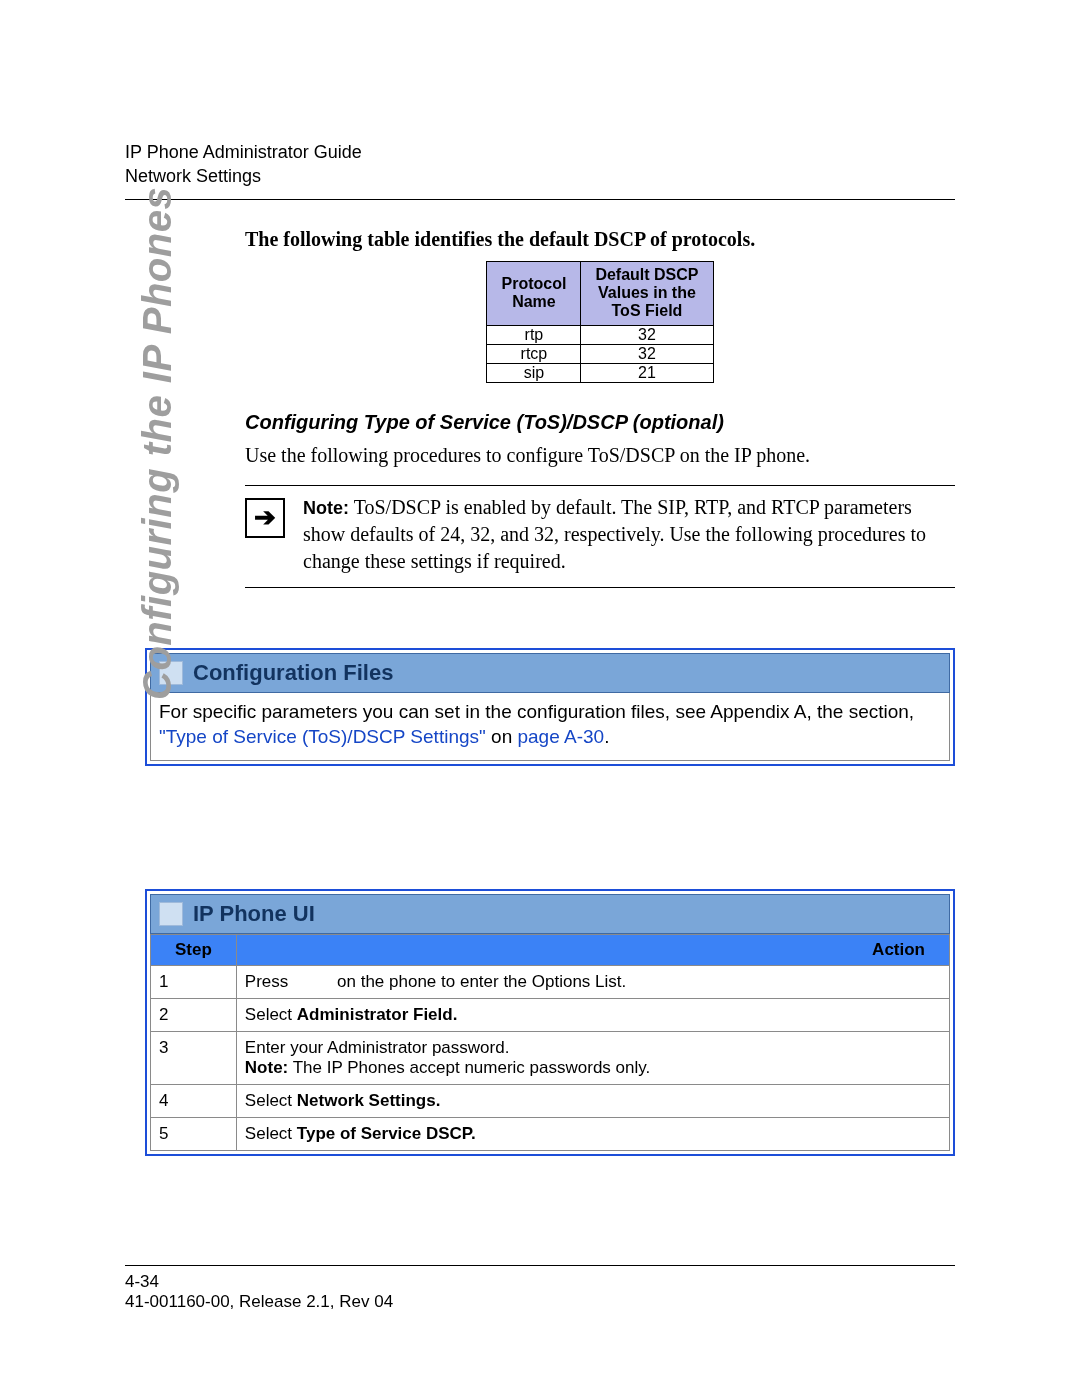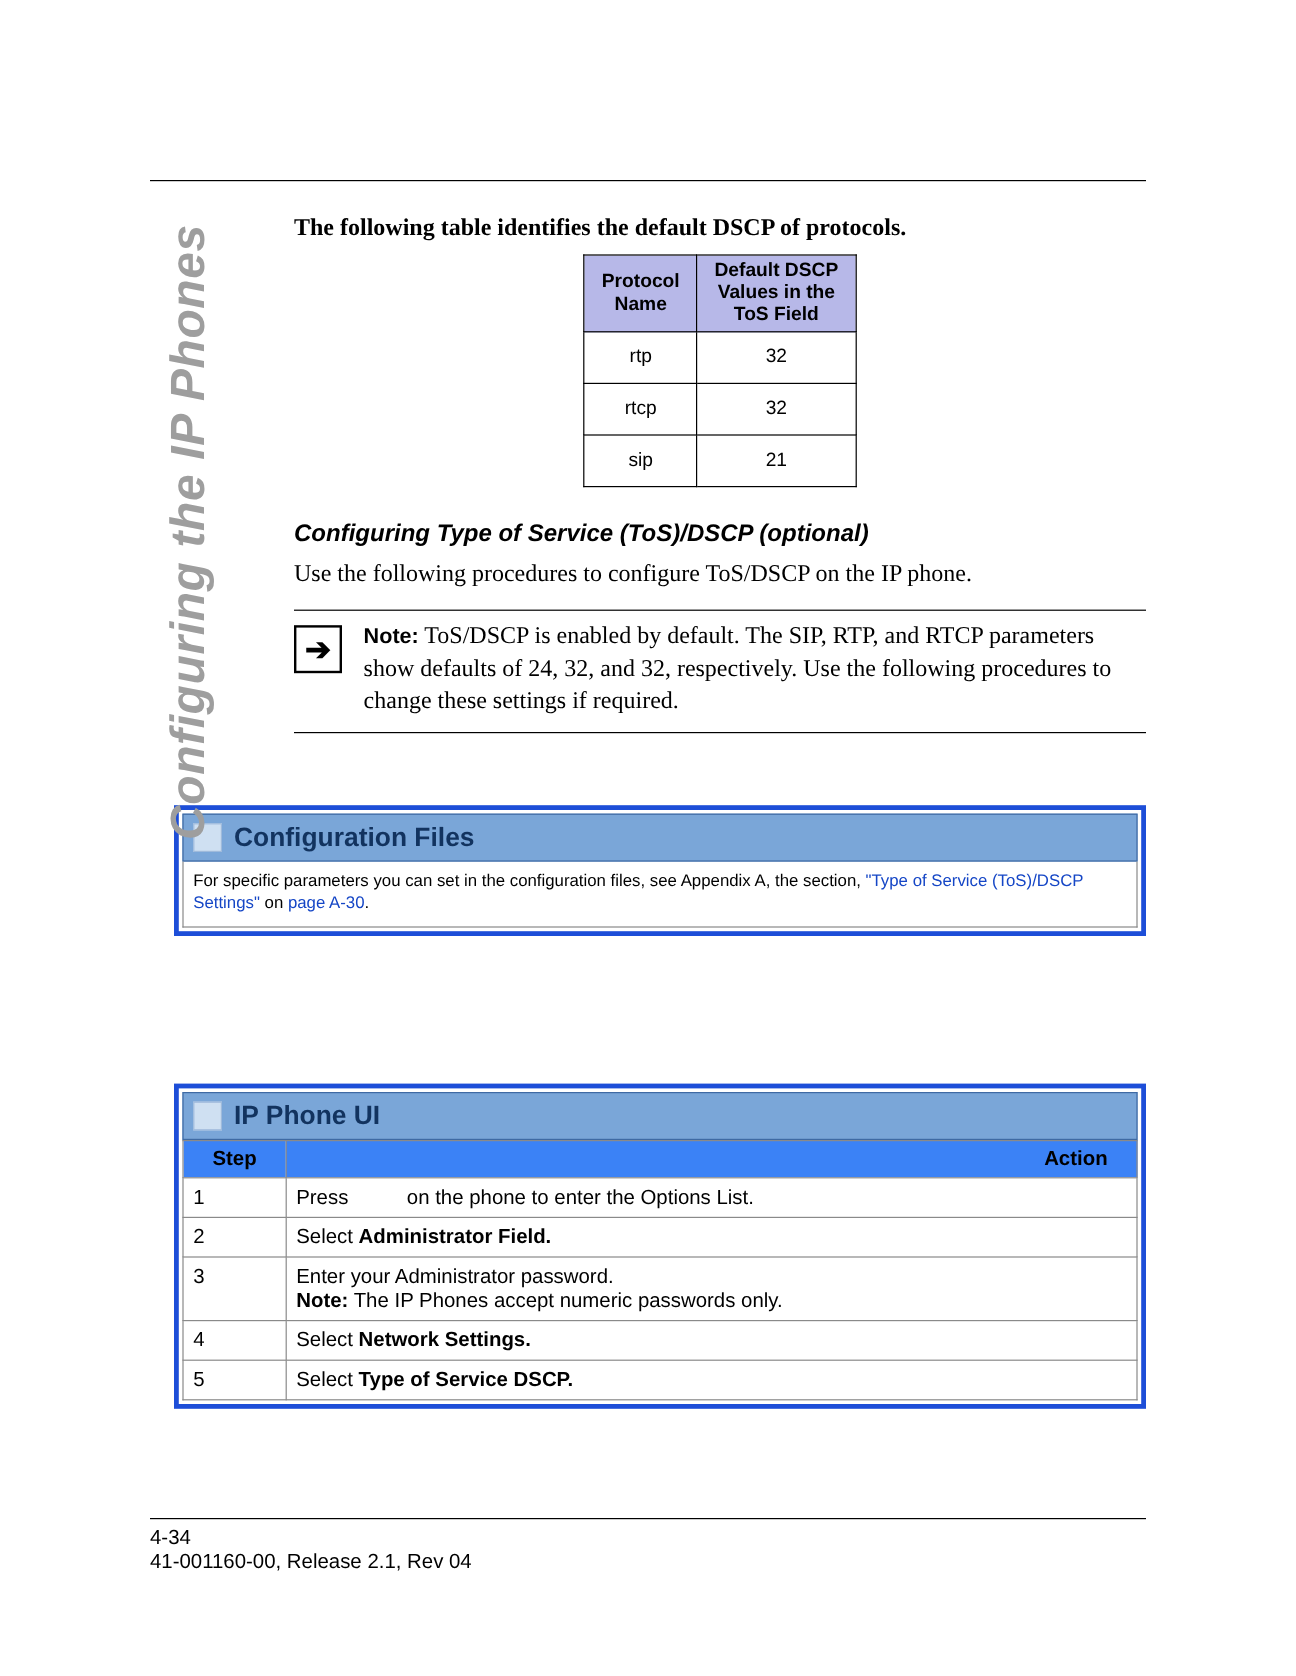--- a/index.html
+++ b/index.html
@@ -56,21 +56,21 @@
   .dscp-table th {
     background: #b7b8e8;
     border: 1px solid #000;
     padding: 4px 14px;
     font-weight: 700;
     line-height: 1.15;
     text-align: center;
   }
   .dscp-table td {
     border: 1px solid #000;
-    padding: 12px 18px;
+    padding: 0 18px;
     text-align: center;
   }
   .subheading {
     font-family: Arial, Helvetica, sans-serif;
     font-weight: 700;
     font-style: italic;
     font-size: 20px;
     margin: 18px 0 0 0;
   }
   .body-text {
@@ -102,21 +102,21 @@
   .note-text {
     font-size: 20px;
     line-height: 1.35;
   }
   .note-text .bold { font-weight: 700; font-family: Arial, Helvetica, sans-serif; font-size: 18px;}
   .panel {
     margin-left: 0;
     margin-bottom: 28px;
   }
   .panel-outer {
-    border: 4px solid #1d4ed8;
+    border: 2px solid #1d4ed8;
     padding: 3px;
     background:#fff;
   }
   .panel-titlebar {
     background: #7aa6d8;
     border: 1px solid #3f6aa3;
     padding: 6px 8px;
     display: flex;
     align-items: center;
     gap: 10px;
@@ -132,21 +132,21 @@
     font-family: Arial, Helvetica, sans-serif;
     font-weight: 700;
     font-size: 22px;
     color: #12335f;
   }
   .panel-body {
     border: 1px solid #8a8a8a;
     border-top: none;
     padding: 6px 8px 10px 8px;
     font-family: Arial, Helvetica, sans-serif;
-    font-size: 14px;
+    font-size: 19px;
     line-height: 1.35;
   }
   .link { color: #1546c6; }
   .steps-table {
     width: 100%;
     border-collapse: collapse;
     font-family: Arial, Helvetica, sans-serif;
     font-size: 17px;
   }
   .steps-table th {
@@ -181,20 +181,24 @@
     font-size: 17px;
     flex-direction: column;
   }
   .gap { display:inline-block; width:44px; }
 </style>
 </head>
 <body>
 
 <div class="page">
 
+  <div class="header-lines">
+    <div>IP Phone Administrator Guide</div>
+    <div>Network Settings</div>
+  </div>
   <hr class="hr">
 
   <div class="side-label" style="top:700px;">Configuring the IP Phones</div>
 
   <div class="content">
 
     <p class="intro">The following table identifies the default DSCP of protocols.</p>
 
     <table class="dscp-table">
       <thead>

